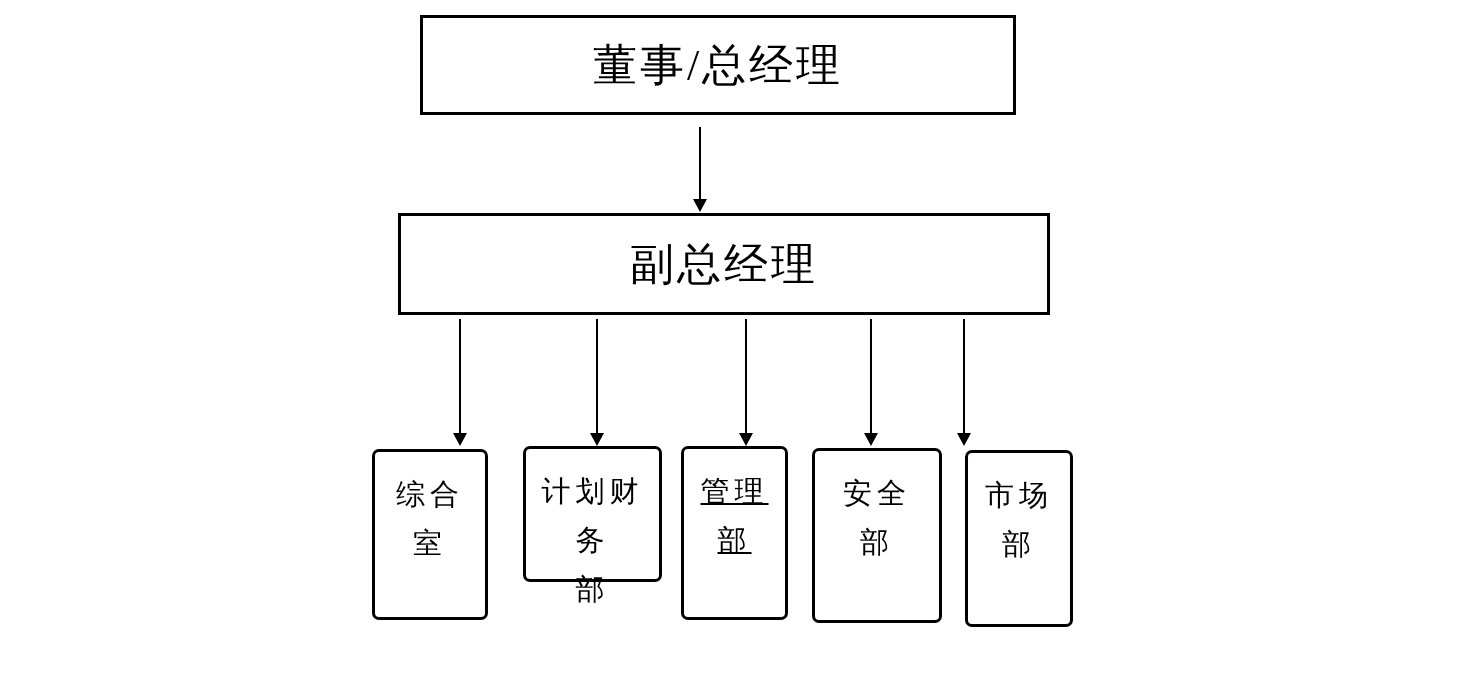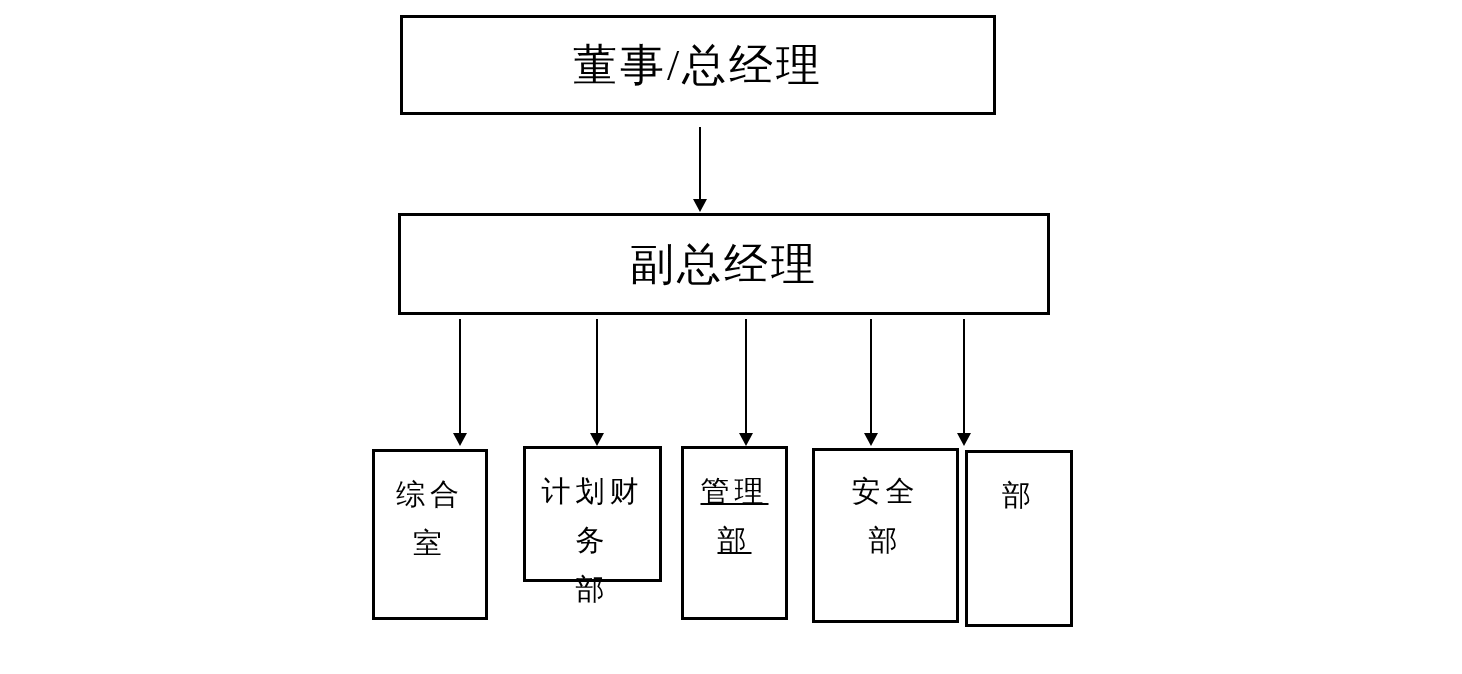--- a/index.html
+++ b/index.html
@@ -19,33 +19,34 @@
     background: #ffffff;
     text-align: center;
   }
   .lvl {
     display: flex;
     align-items: center;
     justify-content: center;
     font-size: 44px;
     letter-spacing: 3px;
   }
-  .top-box { left: 400px; top: 15px;  width: 596px; height: 100px; }
+  .top-box { left: 420px; top: 15px;  width: 596px; height: 100px; }
   .mid-box { left: 398px; top: 213px; width: 652px; height: 102px; }
 
   .dept {
     font-size: 29px;
     letter-spacing: 5px;
     line-height: 49px;
     padding-top: 18px;
+    border-radius: 7px;
   }
   .d1 { left: 372px; top: 449px; width: 116px; height: 171px; }
   .d2 { left: 523px; top: 446px; width: 139px; height: 136px; }
   .d3 { left: 681px; top: 446px; width: 107px; height: 174px; text-decoration: underline; }
-  .d4 { left: 812px; top: 448px; width: 147px; height: 175px; font-family: Liberation Mono, monospace; }
+  .d4 { left: 812px; top: 448px; width: 130px; height: 175px; }
   .d5 { left: 965px; top: 450px; width: 108px; height: 177px; }
 
   .arrow { position: absolute; width: 16px; }
   .arrow .shaft {
     position: absolute;
     left: 50%; margin-left: -1px;
     top: 0; bottom: 11px;
     width: 2px;
     background: #000000;
   }
@@ -120,16 +121,17 @@
     <div>部</div>
     <div></div>
   </div>
 
   <div class="box dept d4">
     <div>安全</div>
     <div>部</div>
   </div>
 
   <div class="box dept d5">
+    <div>市场</div>
     <div>部</div>
   </div>
 
 </div>
 
 </body></html>

